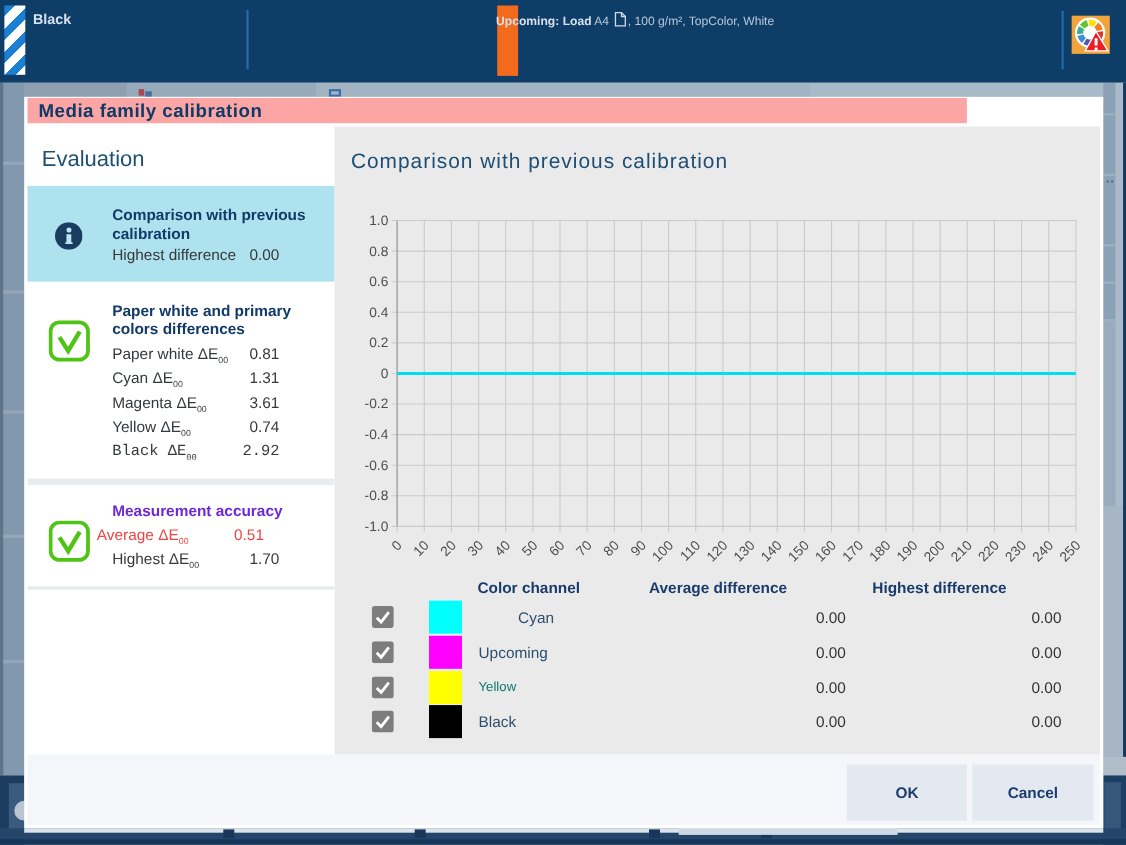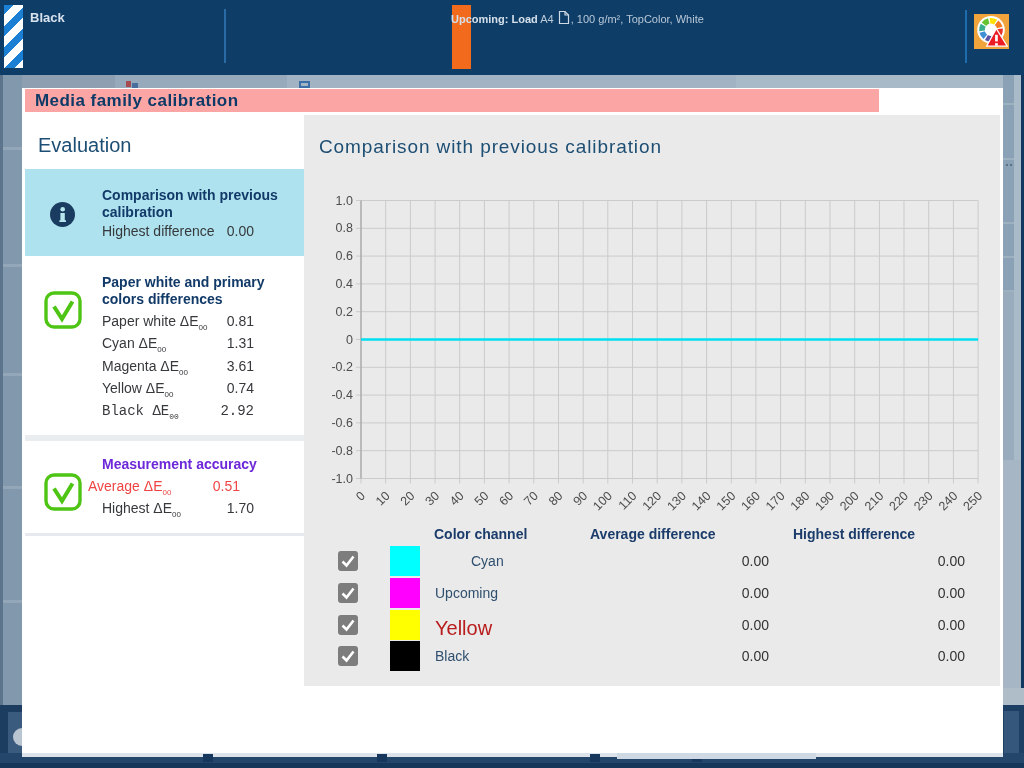--- a/index.html
+++ b/index.html
@@ -179,21 +179,21 @@
         </svg></div>
 <div class="abs" style="left:86px;top:463px;width:30px;height:30px;background:#ff00ff;"></div>
 <div class="abs" style="left:131px;top:470px;font-size:14px;color:#2f4f6e;">Upcoming</div>
 <div class="abs" style="left:365px;top:470px;width:100px;text-align:right;font-size:14px;color:#333;">0.00</div>
 <div class="abs" style="left:561px;top:470px;width:100px;text-align:right;font-size:14px;color:#333;">0.00</div>
 <div class="abs" style="left:34px;top:500px;width:20px;height:20px;"><svg width="20" height="20" viewBox="0 0 20 20">
           <rect x="0" y="0" width="20" height="20" rx="3" fill="#7d7d7d"></rect>
           <path d="M4.5 10.5 L8.5 14.5 L15.5 5.5" fill="none" stroke="#ffffff" stroke-width="2.6"></path>
         </svg></div>
 <div class="abs" style="left:86px;top:495px;width:30px;height:30px;background:#ffff00;"></div>
-<div class="abs" style="left:131px;top:502px;font-size:20px;color:#b91c1c;">Yellow</div>
+<div class="abs" style="left:131px;top:502px;font-size:12px;color:#0f766e;">Yellow</div>
 <div class="abs" style="left:365px;top:502px;width:100px;text-align:right;font-size:14px;color:#333;">0.00</div>
 <div class="abs" style="left:561px;top:502px;width:100px;text-align:right;font-size:14px;color:#333;">0.00</div>
 <div class="abs" style="left:34px;top:531px;width:20px;height:20px;"><svg width="20" height="20" viewBox="0 0 20 20">
           <rect x="0" y="0" width="20" height="20" rx="3" fill="#7d7d7d"></rect>
           <path d="M4.5 10.5 L8.5 14.5 L15.5 5.5" fill="none" stroke="#ffffff" stroke-width="2.6"></path>
         </svg></div>
 <div class="abs" style="left:86px;top:526px;width:30px;height:30px;background:#000000;"></div>
 <div class="abs" style="left:131px;top:533px;font-size:14px;color:#2f4f6e;">Black</div>
 <div class="abs" style="left:365px;top:533px;width:100px;text-align:right;font-size:14px;color:#333;">0.00</div>
 <div class="abs" style="left:561px;top:533px;width:100px;text-align:right;font-size:14px;color:#333;">0.00</div>
@@ -222,12 +222,16 @@
 <div class="abs" style="left:0;top:320px;width:279px;height:6px;background:#e9edf0;"></div>
 <div class="abs" style="left:19px;top:358px;width:38px;height:38px;"><svg width="38" height="38" viewBox="0 0 38 38">
           <rect x="2" y="2" width="34" height="34" rx="8" fill="#ffffff" stroke="#4ec414" stroke-width="3.4"></rect>
           <path d="M10 15.5 L18 28 L28.5 10.5" fill="none" stroke="#4ec414" stroke-width="4"></path>
         </svg></div>
       <div class="abs" style="left:77px;top:341px;width:175px;font-size:14px;font-weight:bold;color:#6d28d9;">Measurement accuracy</div>
       <div class="abs" style="left:63px;top:363px;width:152px;font-size:14px;line-height:16px;color:#ef4444;">Average ΔE<sub style="font-size:8px;">00</sub><span style="float:right;">0.51</span></div>
       <div class="abs" style="left:77px;top:385px;width:152px;font-size:14px;line-height:16px;color:#36393c;">Highest ΔE<sub style="font-size:8px;">00</sub><span style="float:right;">1.70</span></div>
 <div class="abs" style="left:0;top:418px;width:279px;height:3px;background:#e6eaee;"></div>
 </div>
+<div class="abs" style="left:3px;top:598px;width:975px;height:64px;background:#f4f6f9;">
+      <div class="abs" style="left:745px;top:9px;width:109px;height:51px;background:#e3e8f1;text-align:center;line-height:51px;font-size:14px;font-weight:bold;color:#1b3c6b;">OK</div>
+      <div class="abs" style="left:859px;top:9px;width:110px;height:51px;background:#e3e8f1;text-align:center;line-height:51px;font-size:14px;font-weight:bold;color:#1b3c6b;">Cancel</div>
+    </div>
 </div>
 </body></html>

